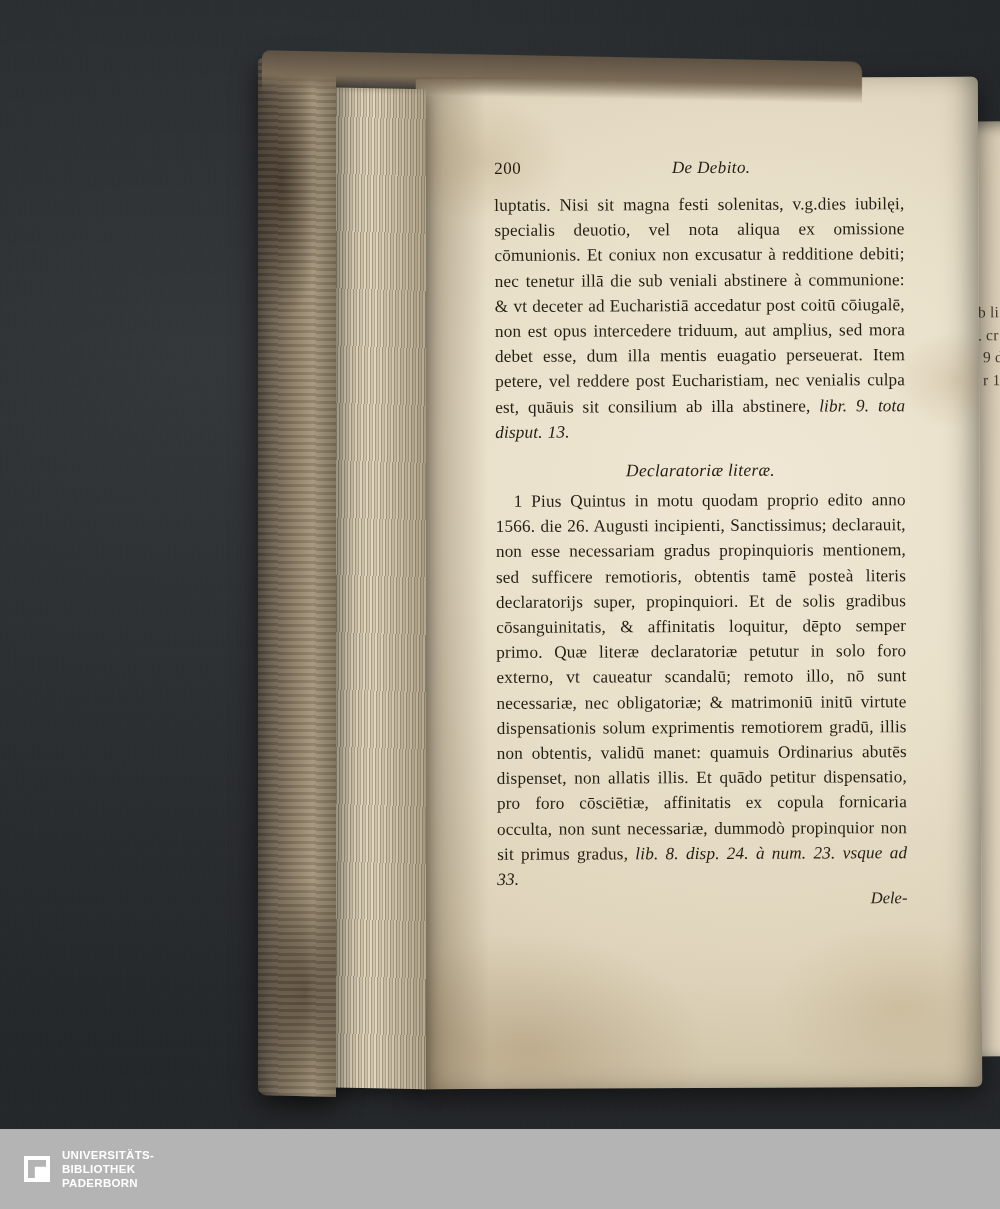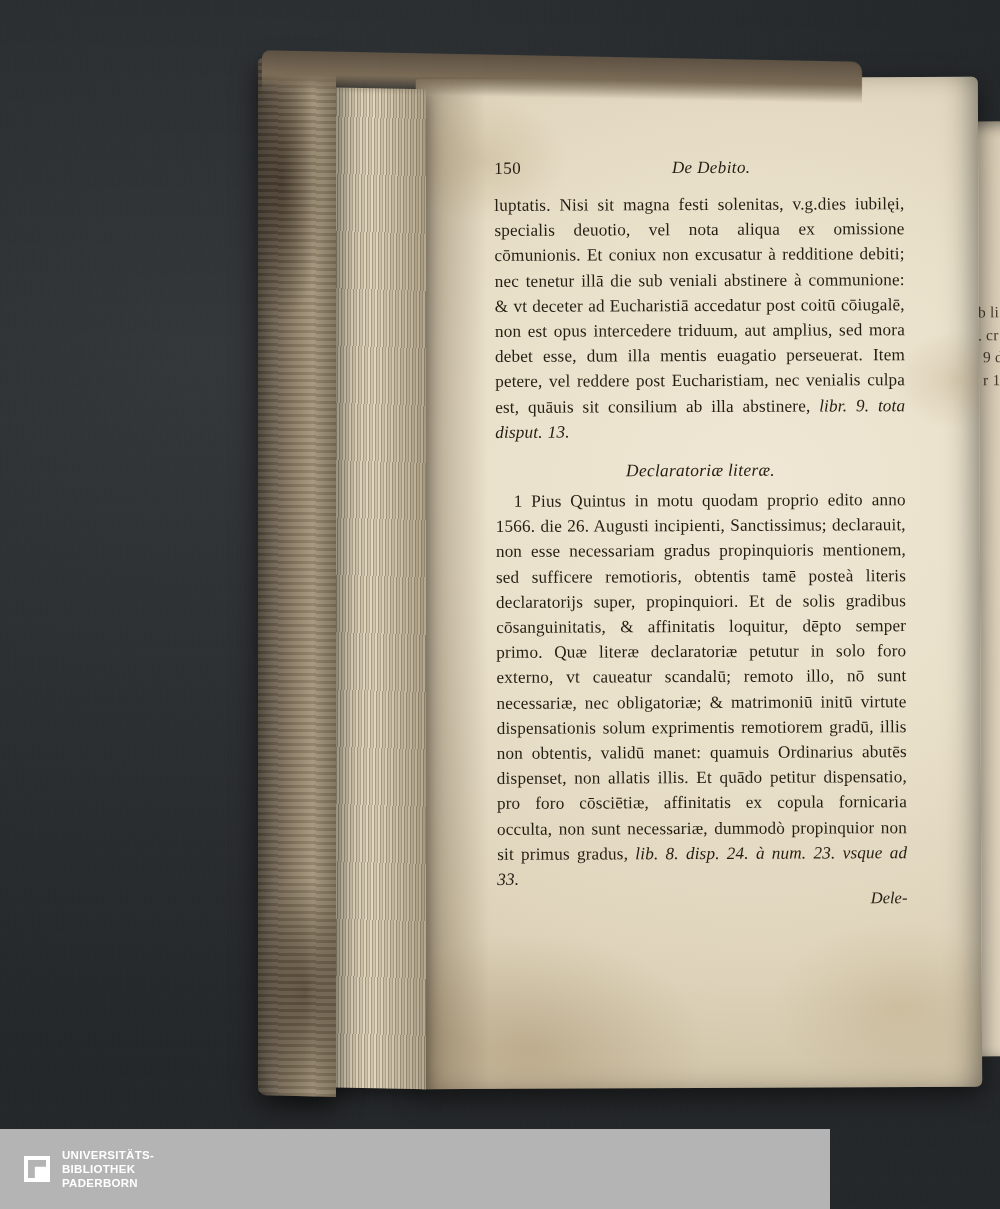--- a/index.html
+++ b/index.html
@@ -233,21 +233,21 @@
     left: 4px; top: 16px;
     width: 26px; height: 5px;
     background: rgba(255,255,255,.25);
   }
 
   
   #footer-bar {
     position: absolute;
     left: 0;
     bottom: 0;
-    width: 830px;
+    width: 1000px;
     height: 80px;
     background: #b4b4b4;
     display: flex;
     align-items: center;
     padding-left: 24px;
     box-sizing: border-box;
   }
   #logo-mark {
     width: 26px;
     height: 26px;
@@ -282,21 +282,21 @@
 <div id="book">
 
   <div id="page-right">
     <div class="rtext">ab li co v. cr d a q 9 d l c d r 1</div>
   </div>
 
   <div id="page-left">
     <div id="textblock">
 
       <div class="head-row">
-        <div class="folio">150</div>
+        <div class="folio">200</div>
         <div class="runhead">De Debito.</div>
       </div>
 
       <div class="body-text">
         <p><span>luptatis. Nisi sit magna festi solenitas, v.g.dies iubilęi, specialis deuotio, vel nota aliqua ex omissione cōmunionis. Et coniux non excusatur à redditione debiti; nec tenetur illā die sub veniali abstinere à communione: &amp; vt deceter ad Eucharistiā accedatur post coitū cōiugalē, non est opus intercedere triduum, aut amplius, sed mora debet esse, dum illa mentis euagatio perseuerat. Item petere, vel reddere post Eucharistiam, nec venialis culpa est, quāuis sit consilium ab illa abstinere,</span>
         <span class="ital">libr. 9. tota disput. 13.</span></p>
       </div>
 
       <div class="section-title">Declaratoriæ literæ.</div>
 

